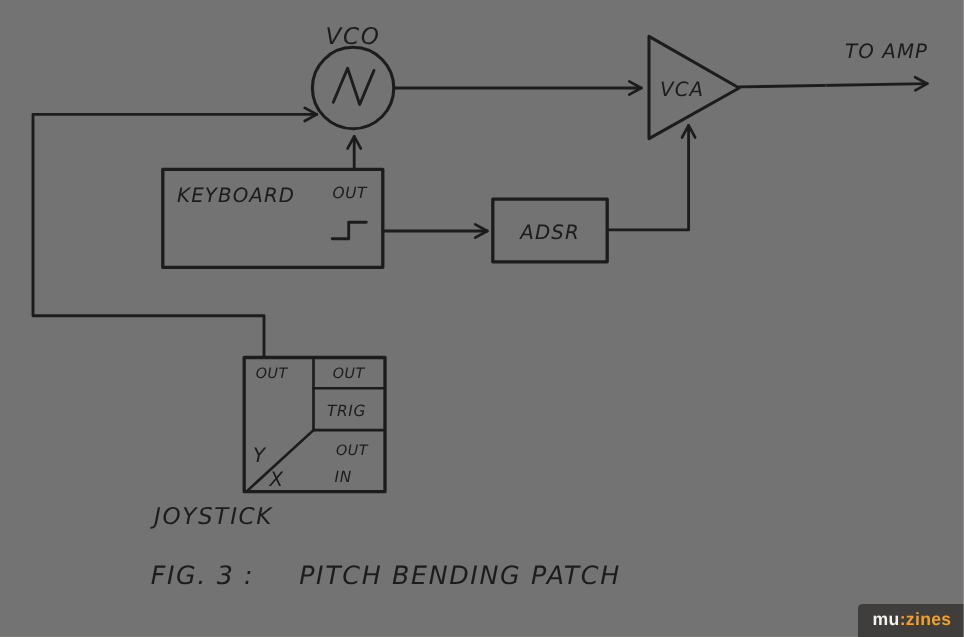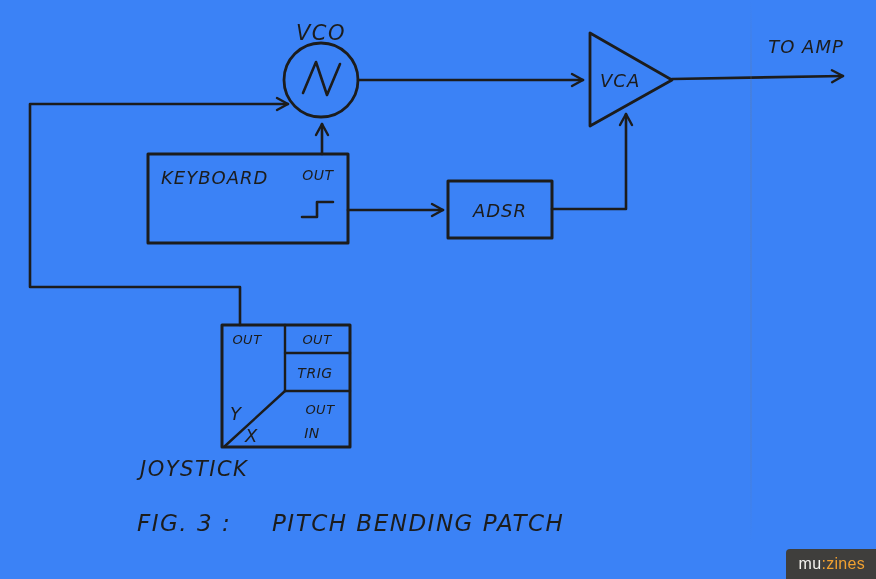--- a/index.html
+++ b/index.html
@@ -1,29 +1,29 @@
 <!DOCTYPE html>
 <html><head>
 <meta charset="utf-8">
 <style>
   html,body{margin:0;padding:0;}
   body{background:#e9e7e2;font-family:"DejaVu Sans",sans-serif;}
-  .page{position:relative;width:876px;height:579px;background:#3b82f6;overflow:hidden;}
+  .page{position:relative;width:876px;height:579px;background:#737373;overflow:hidden;}
   .page svg{position:absolute;left:0;top:0;}
   .ink{stroke:#1c1c1c;fill:none;stroke-linecap:round;stroke-linejoin:round;}
   text{fill:#1c1c1c;font-family:"DejaVu Sans",sans-serif;font-style:italic;}
   .lbl-lg{font-size:21px;letter-spacing:1.5px;}
   .lbl-md{font-size:18px;letter-spacing:1px;}
   .lbl-sm{font-size:14px;letter-spacing:.5px;}
   .lbl-xs{font-size:13px;letter-spacing:.5px;}
   .caption{font-size:23px;letter-spacing:1.5px;}
   .crease{position:absolute;left:750px;top:0;width:2px;height:545px;
     background:linear-gradient(rgba(0,0,0,0),rgba(120,115,105,.16) 15%,rgba(120,115,105,.12) 85%,rgba(0,0,0,0));}
   .badge{position:absolute;right:0;bottom:0;height:30px;padding:0 11px 0 13px;display:flex;align-items:center;
-    background:#3f3e3c;border-top-left-radius:4px;font-style:normal;font-weight:normal;font-size:16px;letter-spacing:.3px;
+    background:#3f3e3c;border-top-left-radius:4px;font-style:normal;font-weight:bold;font-size:16px;letter-spacing:.3px;
     font-family:"Liberation Sans",sans-serif;margin-left:36px;}
   .badge .mu{color:#f4f2ee;}
   .badge .zines{color:#f0a030;}
 </style>
 </head>
 <body>
 
 <div class="page">
 
   <svg width="876" height="579" viewBox="0 0 876 579">

